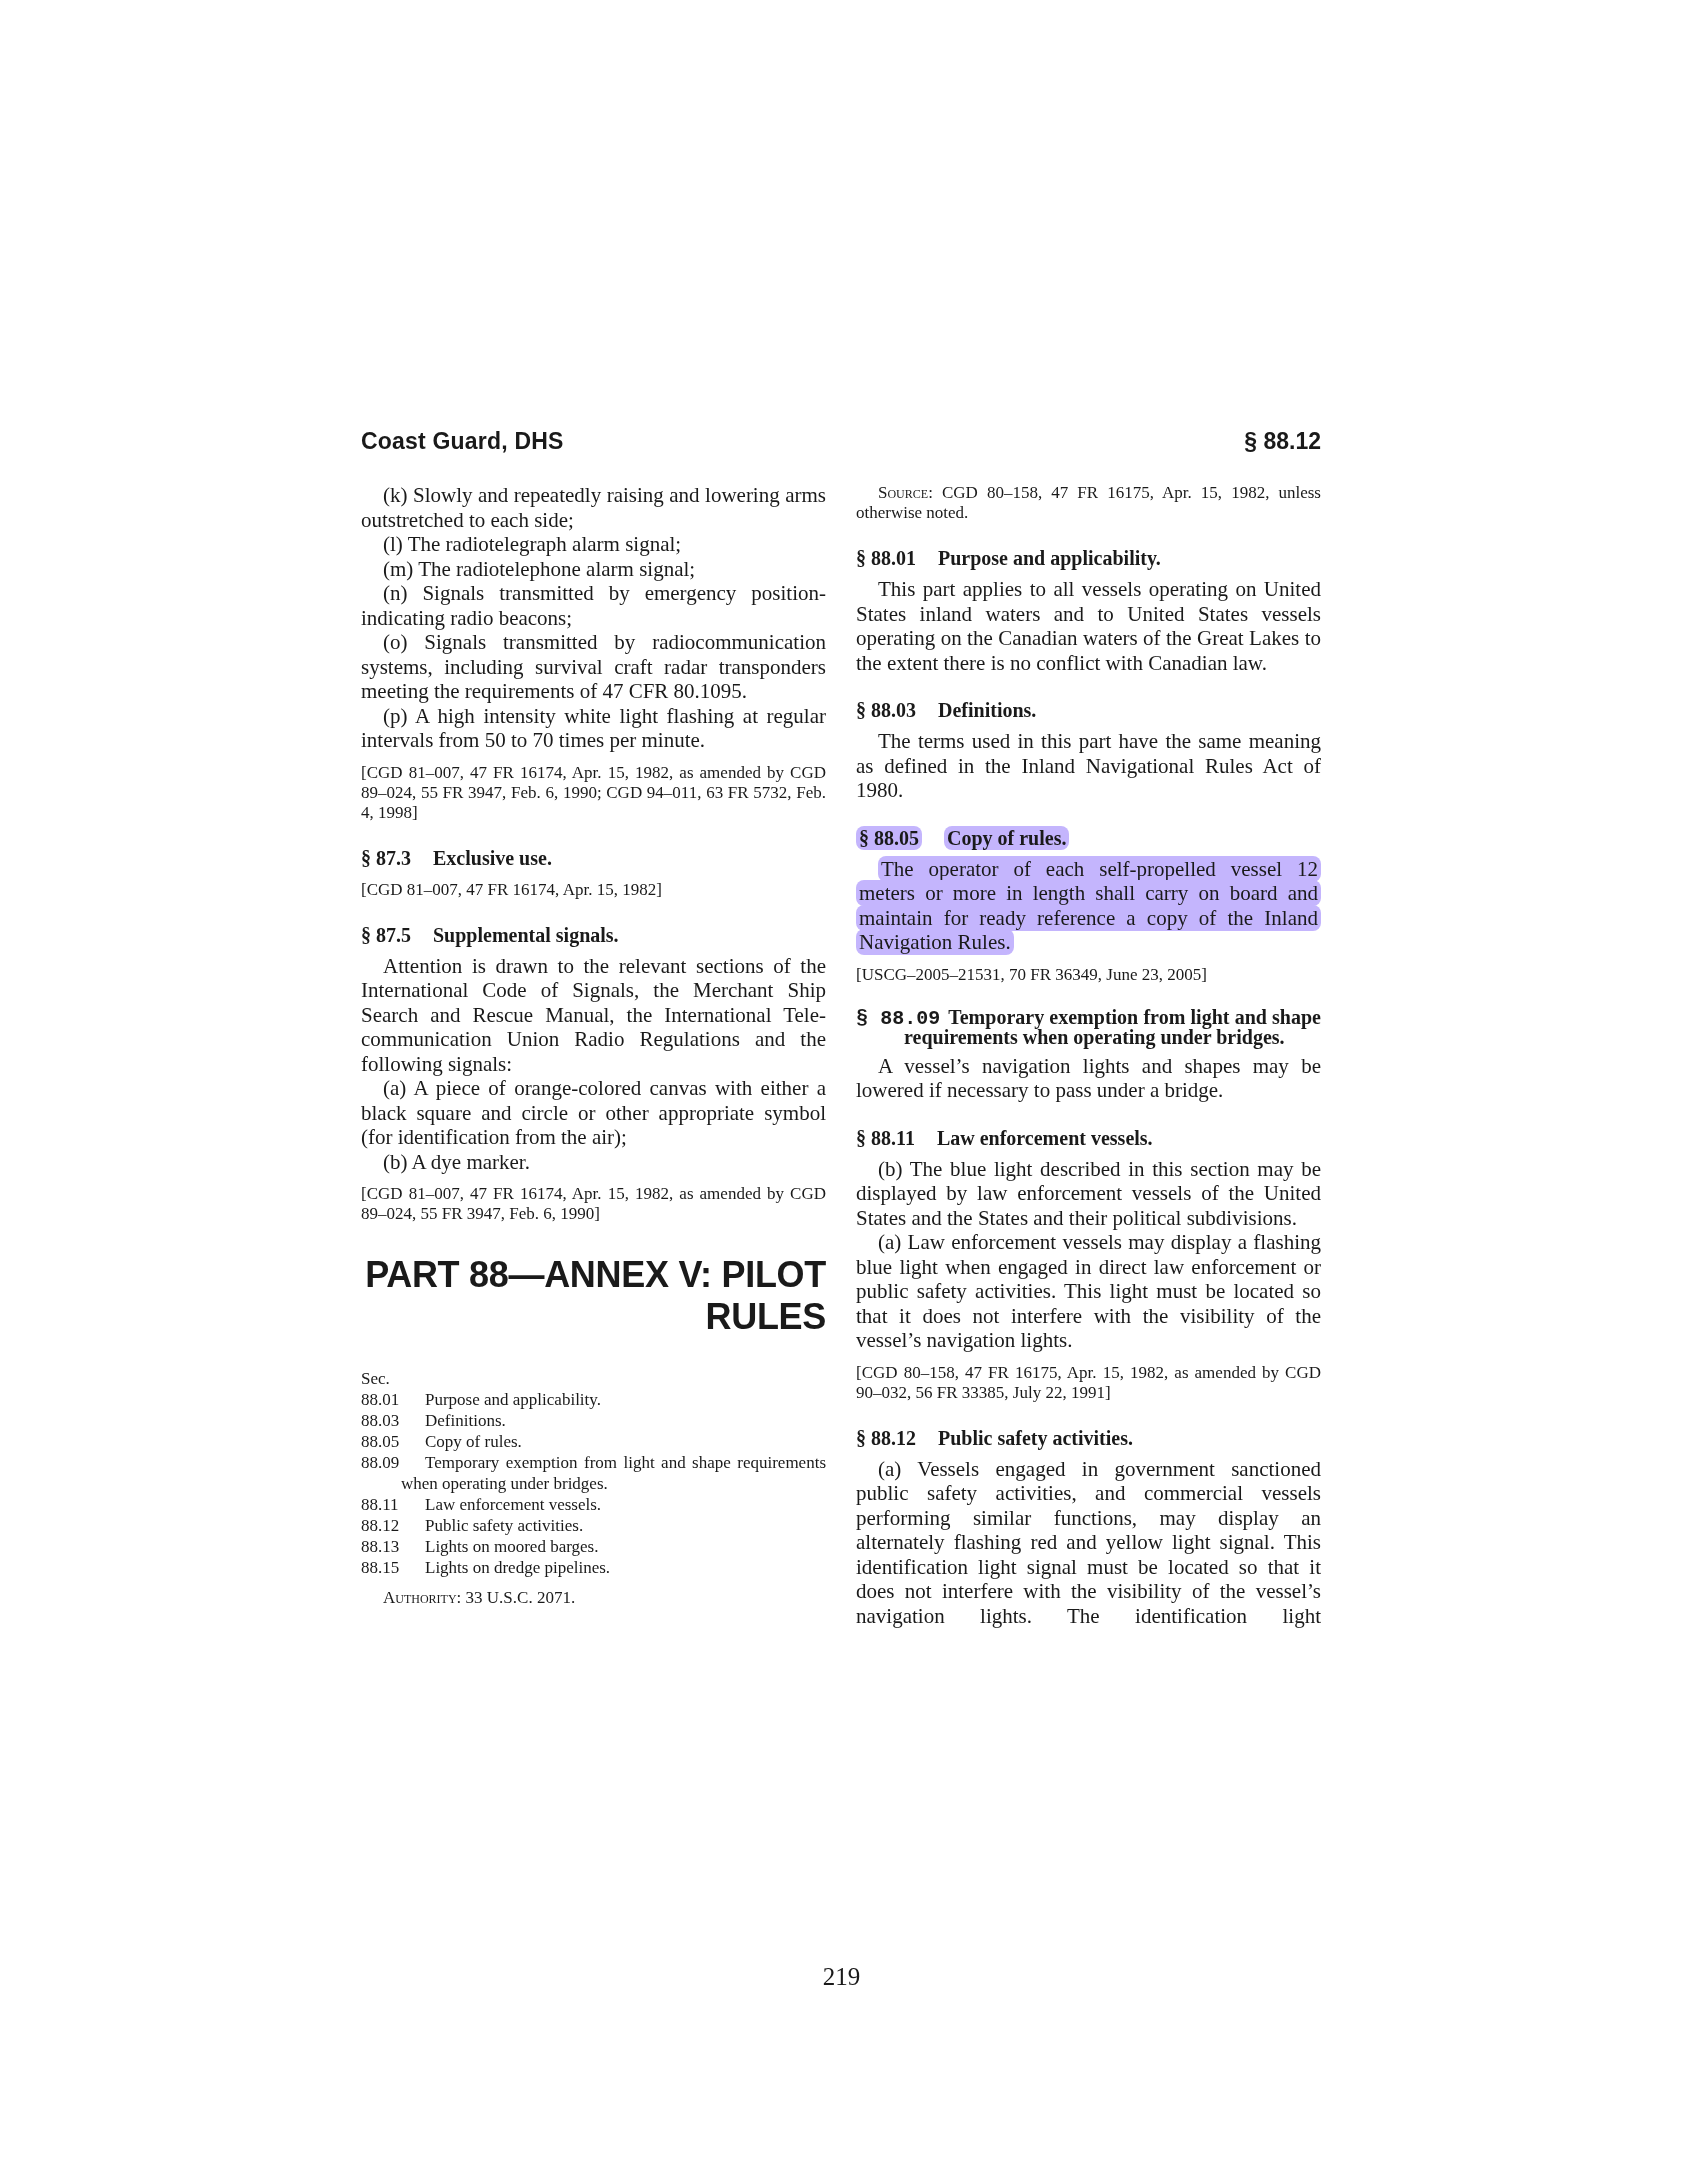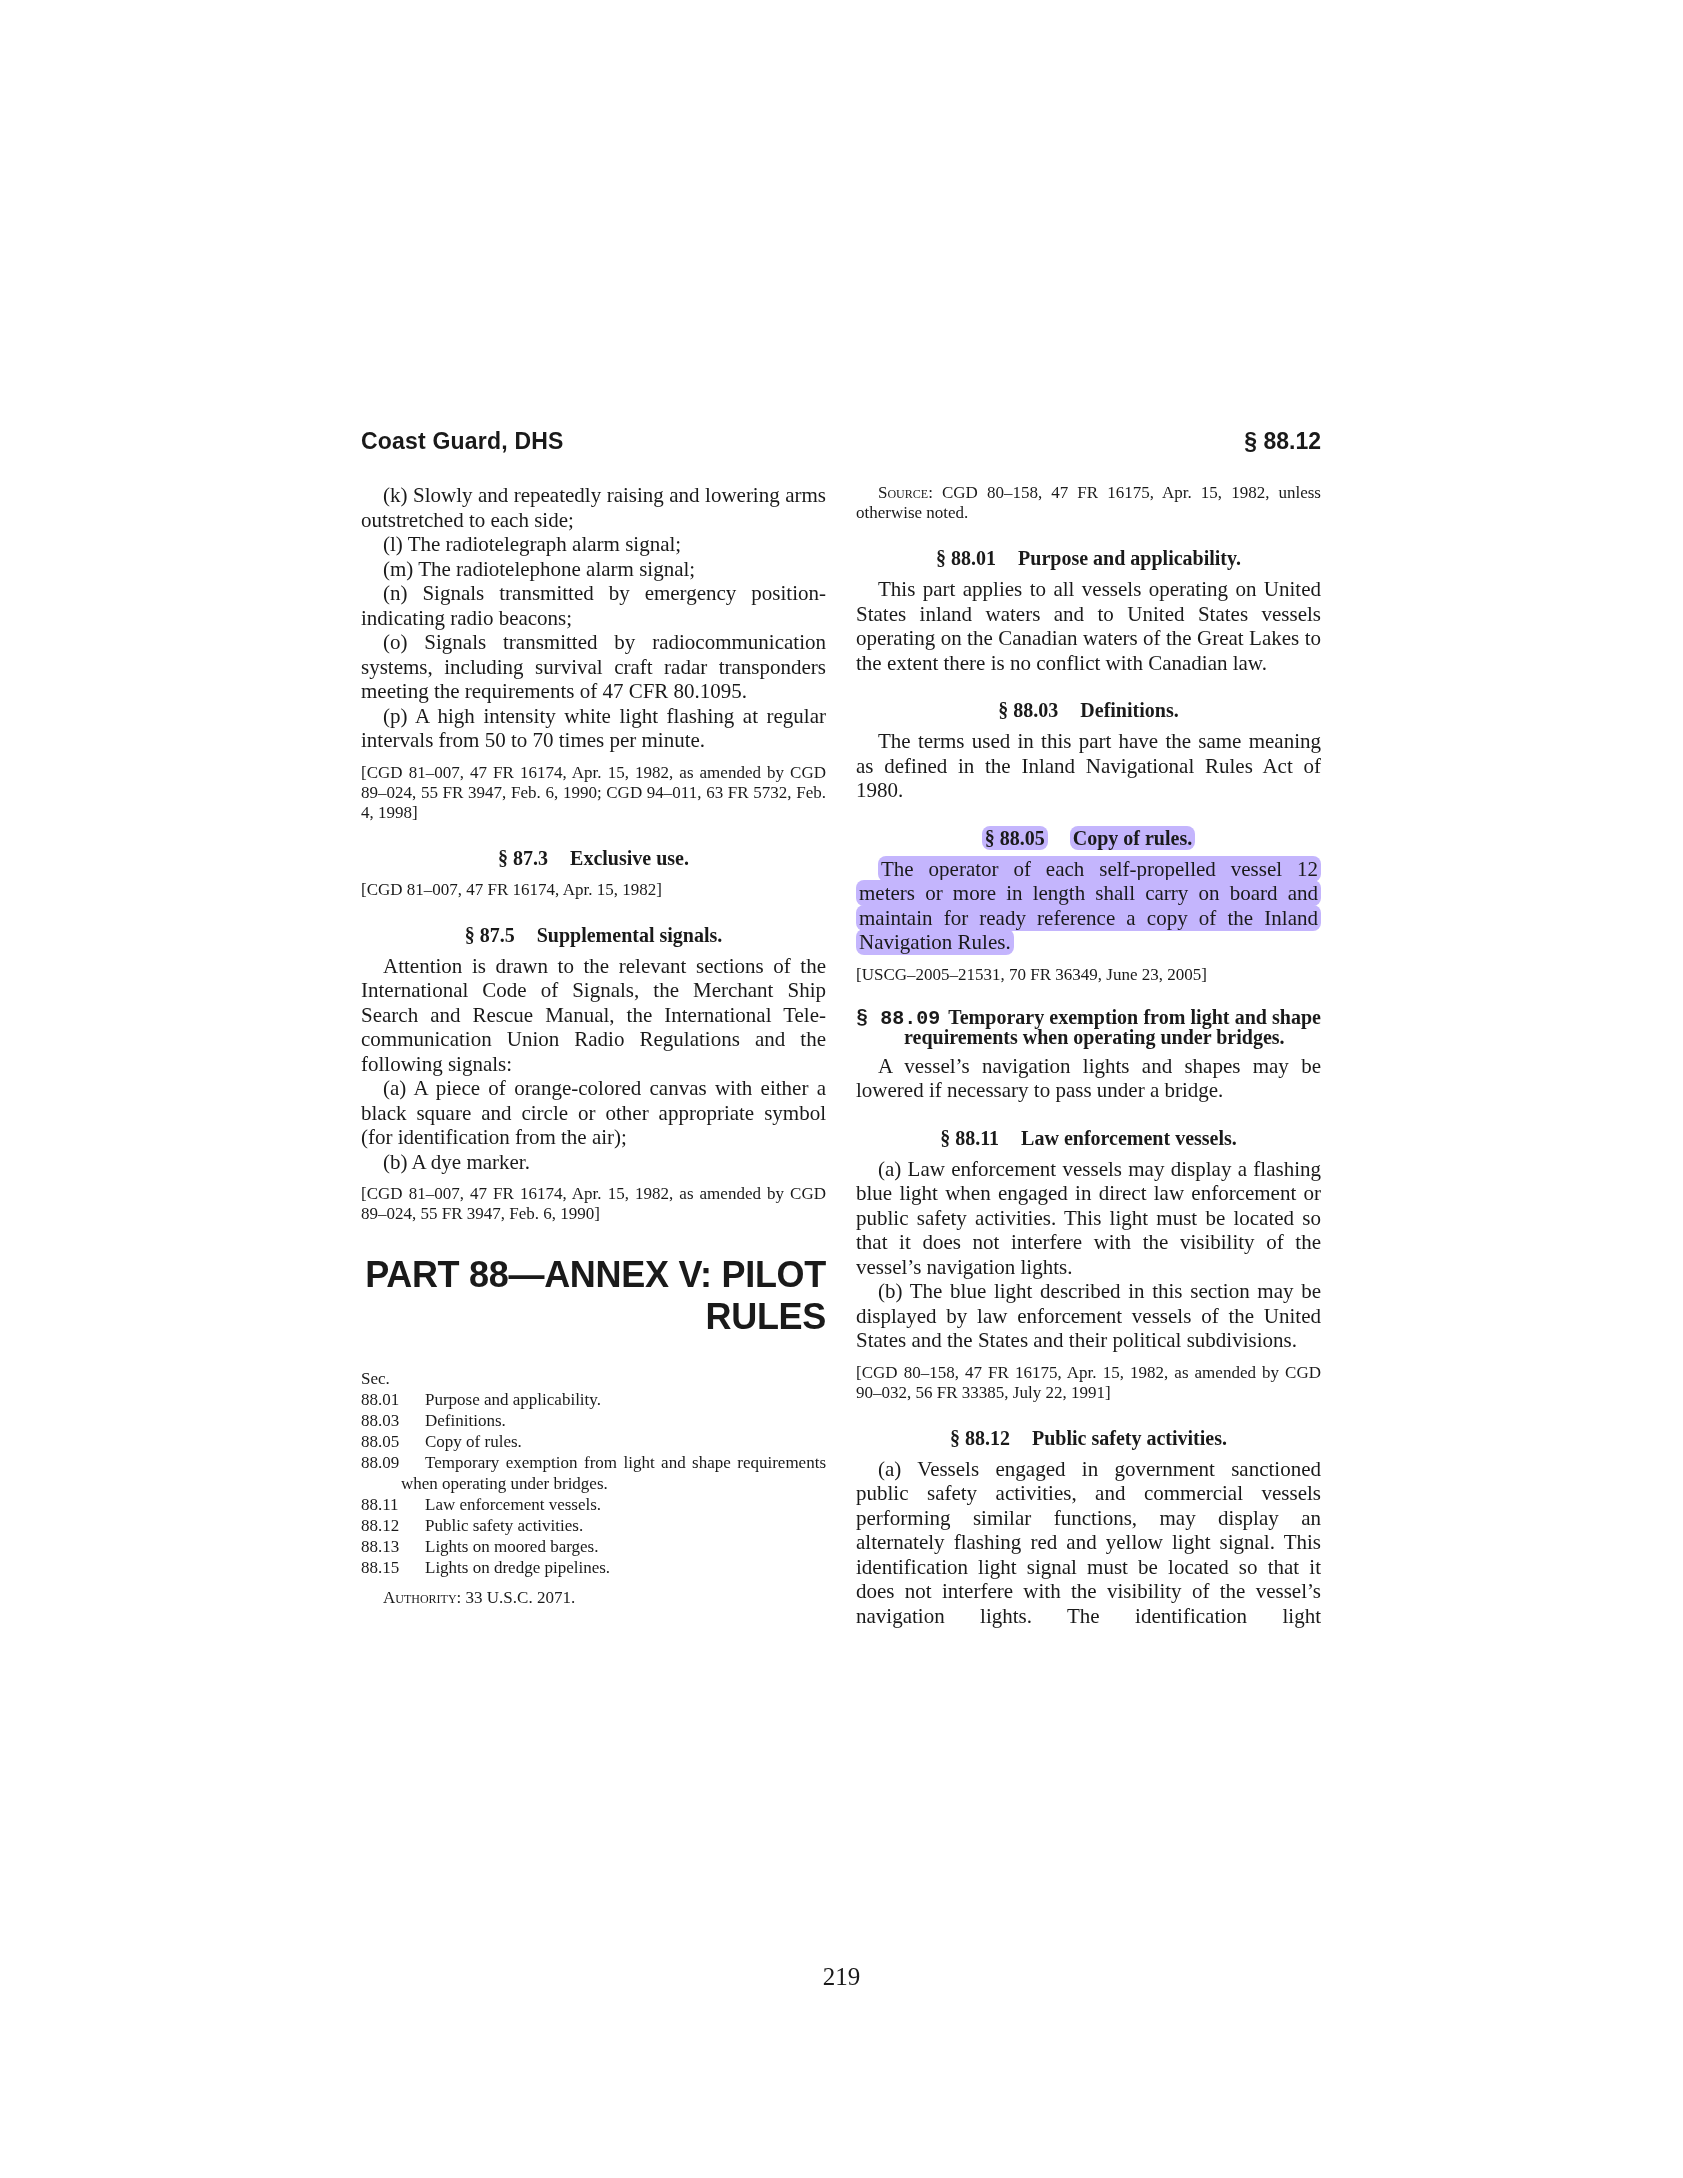--- a/index.html
+++ b/index.html
@@ -9,21 +9,21 @@
   .running-head { position: absolute; left: 0; top: 0; font-family: "Liberation Sans", "DejaVu Sans", sans-serif;
                   font-weight: bold; font-size: 23px; letter-spacing: 0.2px; }
   .section-head { position: absolute; right: 0; top: 0; font-family: "Liberation Sans", "DejaVu Sans", sans-serif;
                   font-weight: bold; font-size: 23px; }
   .col { position: absolute; top: 483px; width: 465px; }
   .col-left { left: 361px; }
   .col-right { left: 856px; }
   p { margin: 0; }
   .body-p { font-size: 21px; line-height: 24.5px; text-align: justify; text-indent: 22px; hyphens: manual; }
   .cite { font-size: 17px; line-height: 20px; text-align: justify; margin-top: 10px; }
-  .sec-title { font-size: 20px; font-weight: bold; margin-top: 23px; margin-bottom: 7px; line-height: 24px; text-align: center; }
+  .sec-title { font-size: 20px; font-weight: bold; margin-top: 23px; margin-bottom: 7px; line-height: 24px; }
   .sec-title .num { margin-right: 22px; }
   .sec-title.hang { padding-left: 48px; text-indent: -48px; text-align: justify; line-height: 19px; }
   .sec-title.hang .num { margin-right: 8px; font-family: Liberation Mono, monospace; }
   .source { font-size: 17px; line-height: 20px; text-align: justify; text-indent: 22px; }
   .smallcaps { font-variant: small-caps; }
   .part-title { font-family: "Liberation Sans", "DejaVu Sans", sans-serif; font-weight: bold; font-size: 36px;
                 text-align: right; margin-top: 30px; margin-bottom: 30px; letter-spacing: -0.3px; }
   .toc { font-size: 17px; line-height: 21px; }
   .toc-row { display: flex; text-align: justify; }
   .toc-num { width: 64px; flex: none; }
@@ -120,22 +120,22 @@
   <p class="cite">[USCG–2005–21531, 70 FR 36349, June 23, 2005]</p>
 
   <div class="sec-title hang">
     <span class="num">§ 88.09</span><span>Temporary exemption from light and shape requirements when operating under bridges.</span>
   </div>
   <p class="body-p">A vessel’s navigation lights and shapes may be lowered if necessary to pass under a bridge.</p>
 
   <div class="sec-title">
     <span class="num">§ 88.11</span><span>Law enforcement vessels.</span>
   </div>
+  <p class="body-p">(b) The blue light described in this section may be displayed by law en­forcement vessels of the United States and the States and their political sub­divisions.</p>
   <p class="body-p">(a) Law enforcement vessels may dis­play a flashing blue light when engaged in direct law enforcement or public safety activities. This light must be lo­cated so that it does not interfere with the visibility of the vessel’s navigation lights.</p>
-  <p class="body-p">(b) The blue light described in this section may be displayed by law en­forcement vessels of the United States and the States and their political sub­divisions.</p>
   <p class="cite">[CGD 80–158, 47 FR 16175, Apr. 15, 1982, as amended by CGD 90–032, 56 FR 33385, July 22, 1991]</p>
 
   <div class="sec-title">
     <span class="num">§ 88.12</span><span>Public safety activities.</span>
   </div>
   <p class="body-p" style="text-align-last: justify;">(a) Vessels engaged in government sanctioned public safety activities, and commercial vessels performing similar functions, may display an alternately flashing red and yellow light signal. This identification light signal must be located so that it does not interfere with the visibility of the vessel’s navi­gation lights. The identification light</p>
 </div>
 
 <div class="page-number">219</div>
 

